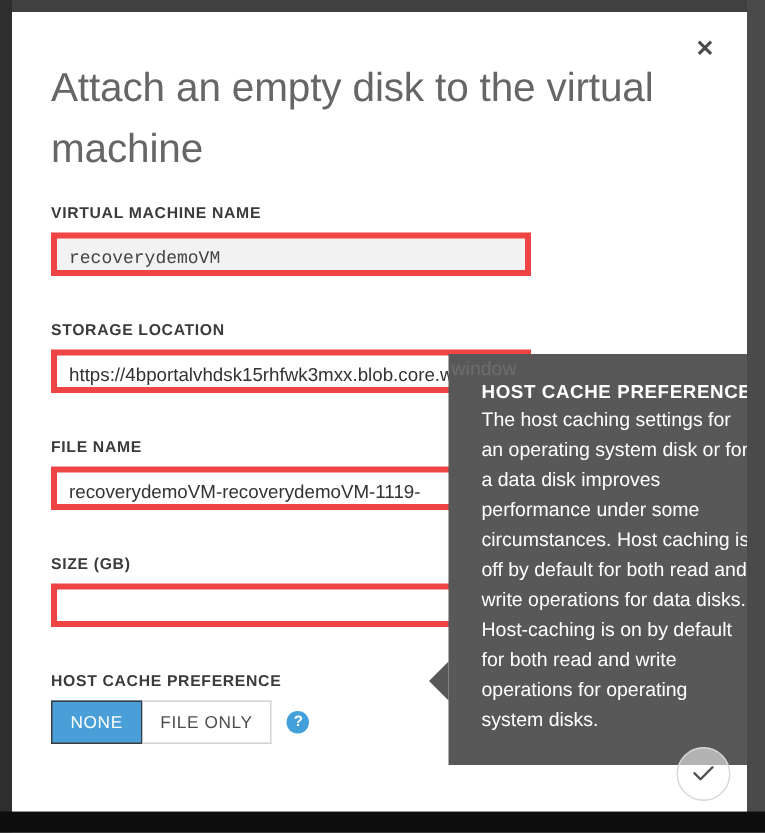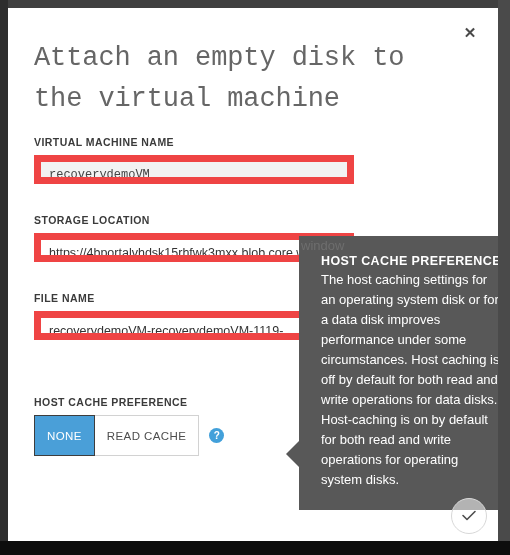--- a/index.html
+++ b/index.html
@@ -81,21 +81,21 @@
   .dialog-title {
     position: absolute;
     left: 26px;
     top: 30px;
     width: 420px;
     font-size: 27px;
     font-weight: 300;
     line-height: 41px;
     color: #666666;
     letter-spacing: -0.1px;
-    font-family: Liberation Mono, monospace;
+    font-family: Liberation Sans, sans-serif;
   }
 
   
   .form {
     position: absolute;
     left: 26px;
     top: 128px;
     width: 440px;
   }
   .field {
@@ -107,21 +107,21 @@
     color: #3b3b3b;
     letter-spacing: 0.45px;
     margin-bottom: 7px;
     text-transform: uppercase;
     font-family: "Liberation Sans", sans-serif;
   }
   .field-input {
     box-sizing: border-box;
     width: 320px;
     height: 29px;
-    border: 7px solid #ef4444;
+    border: 4px solid #ef4444;
     background: #ffffff;
     color: #333333;
     font-size: 12.5px;
     padding: 0 8px;
     line-height: 27px;
     white-space: nowrap;
     overflow: hidden;
     font-family: "Liberation Sans", sans-serif;
   }
   .field-input.disabled {
@@ -137,21 +137,21 @@
   
   .toggle-row {
     display: flex;
     align-items: center;
   }
   .toggle-group {
     display: flex;
   }
   .toggle-btn {
     box-sizing: border-box;
-    height: 41px;
+    height: 29px;
     padding: 0 12px;
     display: flex;
     align-items: center;
     justify-content: center;
     font-size: 11.5px;
     letter-spacing: 0.4px;
     border: 1px solid #d2d2d2;
     border-left: none;
     background: #ffffff;
     color: #4d4d4d;
@@ -277,28 +277,32 @@
         <div class="field-input">https://4bportalvhdsk15rhfwk3mxx.blob.core.windows.net/vhds/</div>
       </div>
       <div class="gap"></div>
 
       <div class="field">
         <div class="field-label">FILE NAME</div>
         <div class="field-input">recoverydemoVM-recoverydemoVM-1119-</div>
       </div>
       <div class="gap"></div>
 
+      <div class="field">
+        <div class="field-label">SIZE (GB)</div>
+        <div class="field-input"></div>
+      </div>
       <div class="gap"></div>
 
       <div class="field">
         <div class="field-label">HOST CACHE PREFERENCE</div>
         <div class="toggle-row">
           <div class="toggle-group">
             <div class="toggle-btn selected">NONE</div>
-            <div class="toggle-btn">READ CACHE</div>
+            <div class="toggle-btn">FILE ONLY</div>
           </div>
           <div class="help-icon">?</div>
         </div>
       </div>
 
     </div>
 
     <div id="tooltip">
       <div class="tooltip-arrow"></div>
       <div class="watermark">window</div>

